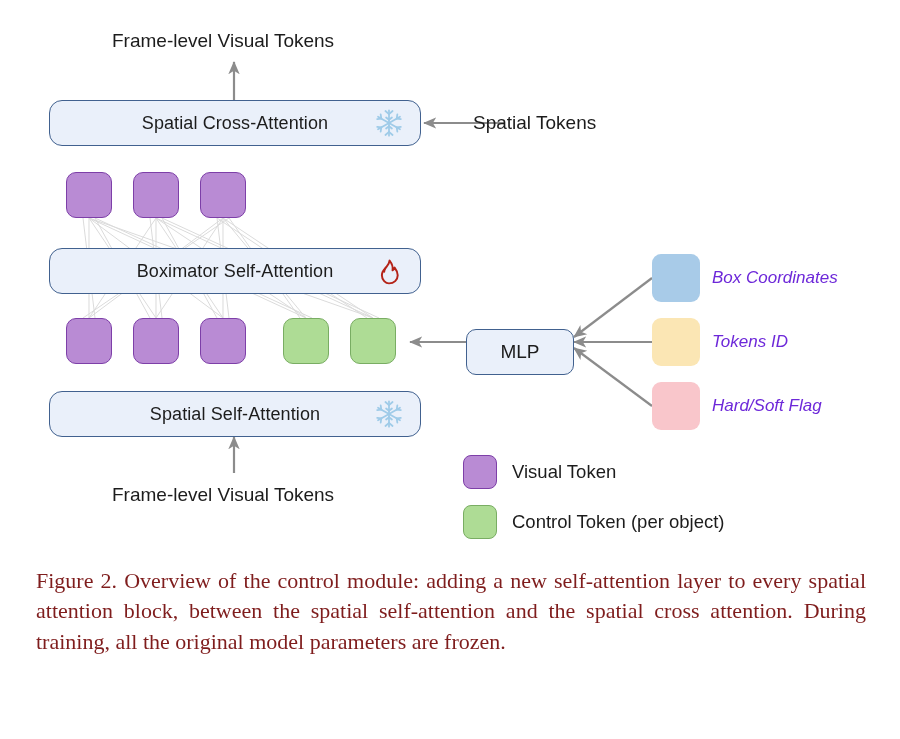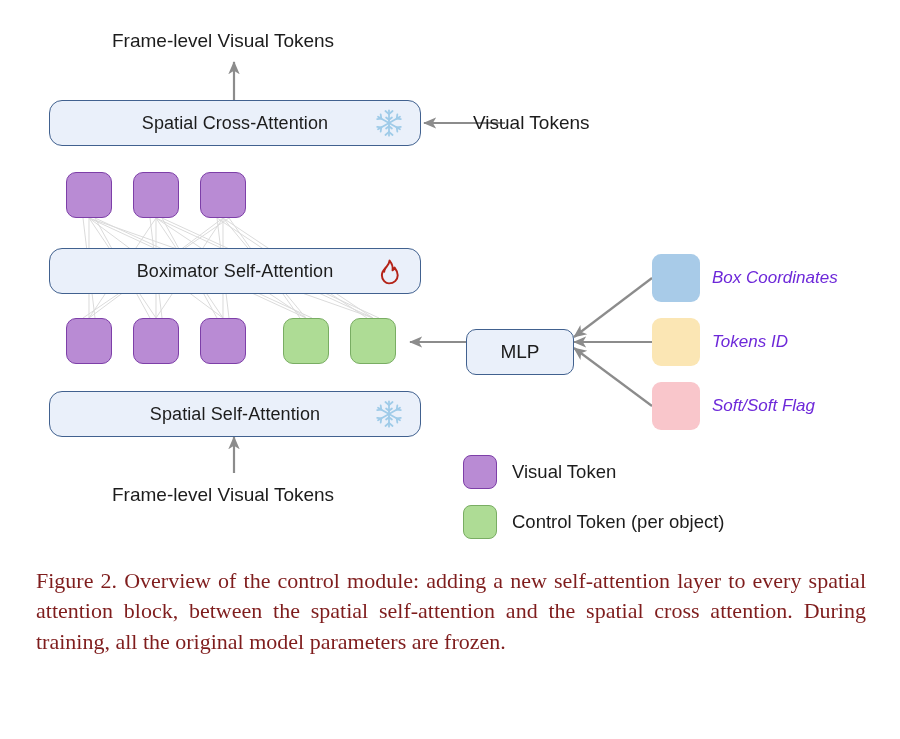--- a/index.html
+++ b/index.html
@@ -232,21 +232,21 @@
         <line x1="24.2" y1="20.7" x2="24.9" y2="25.1"></line>
           <line x1="24.2" y1="20.7" x2="28.6" y2="20.1"></line>
         <line x1="7.8" y1="20.7" x2="3.4" y2="20.1"></line>
           <line x1="7.8" y1="20.7" x2="7.1" y2="25.1"></line>
         <line x1="24.2" y1="11.3" x2="28.6" y2="11.9"></line>
           <line x1="24.2" y1="11.3" x2="24.9" y2="6.9"></line>
       </g>
     </svg>
   </div>
 
-  <div class="plain-label" style="left:473px; top:112px;">Visual Tokens</div>
+  <div class="plain-label" style="left:473px; top:112px;">Spatial Tokens</div>
 
   <div class="token visual" style="left:66px; top:172px;"></div>
   <div class="token visual" style="left:133px; top:172px;"></div>
   <div class="token visual" style="left:200px; top:172px;"></div>
 
   <div class="attn-block" style="left:49px; top:248px; width:372px; height:46px;">
     <span class="attn-label">Boximator Self-Attention</span>
     <svg class="attn-icon" viewBox="0 0 32 32">
       <path d="M16 29.2c5.3 0 9.3-3.6 9.3-8.6 0-3.4-1.6-6-3.3-8.2
                -0.5 1.6-1.4 2.6-2.2 2.9 0.5-3.1-0.4-6.9-3.2-10.5
@@ -295,21 +295,21 @@
     <span id="mlp-label">MLP</span>
   </div>
 
   <div class="input-box" style="left:652px; top:254px; background:#a8cbe8;"></div>
   <div class="input-label" style="left:712px; top:254px;">Box Coordinates</div>
 
   <div class="input-box" style="left:652px; top:318px; background:#fbe6b4;"></div>
   <div class="input-label" style="left:712px; top:318px;">Tokens ID</div>
 
   <div class="input-box" style="left:652px; top:382px; background:#f9c6cb;"></div>
-  <div class="input-label" style="left:712px; top:382px;">Soft/Soft Flag</div>
+  <div class="input-label" style="left:712px; top:382px;">Hard/Soft Flag</div>
 
   <div class="legend-swatch visual" style="left:463px; top:455px;"></div>
   <div class="legend-label" style="left:512px; top:455px;">Visual Token</div>
 
   <div class="legend-swatch control" style="left:463px; top:505px;"></div>
   <div class="legend-label" style="left:512px; top:505px;">Control Token (per object)</div>
 
   <div id="caption">
     <span id="caption-text">Figure 2.  Overview of the control module:  adding a new self-attention layer to every spatial attention block, between the spatial self-attention and the spatial cross attention.  During training, all the original model parameters are frozen.</span>
   </div>

